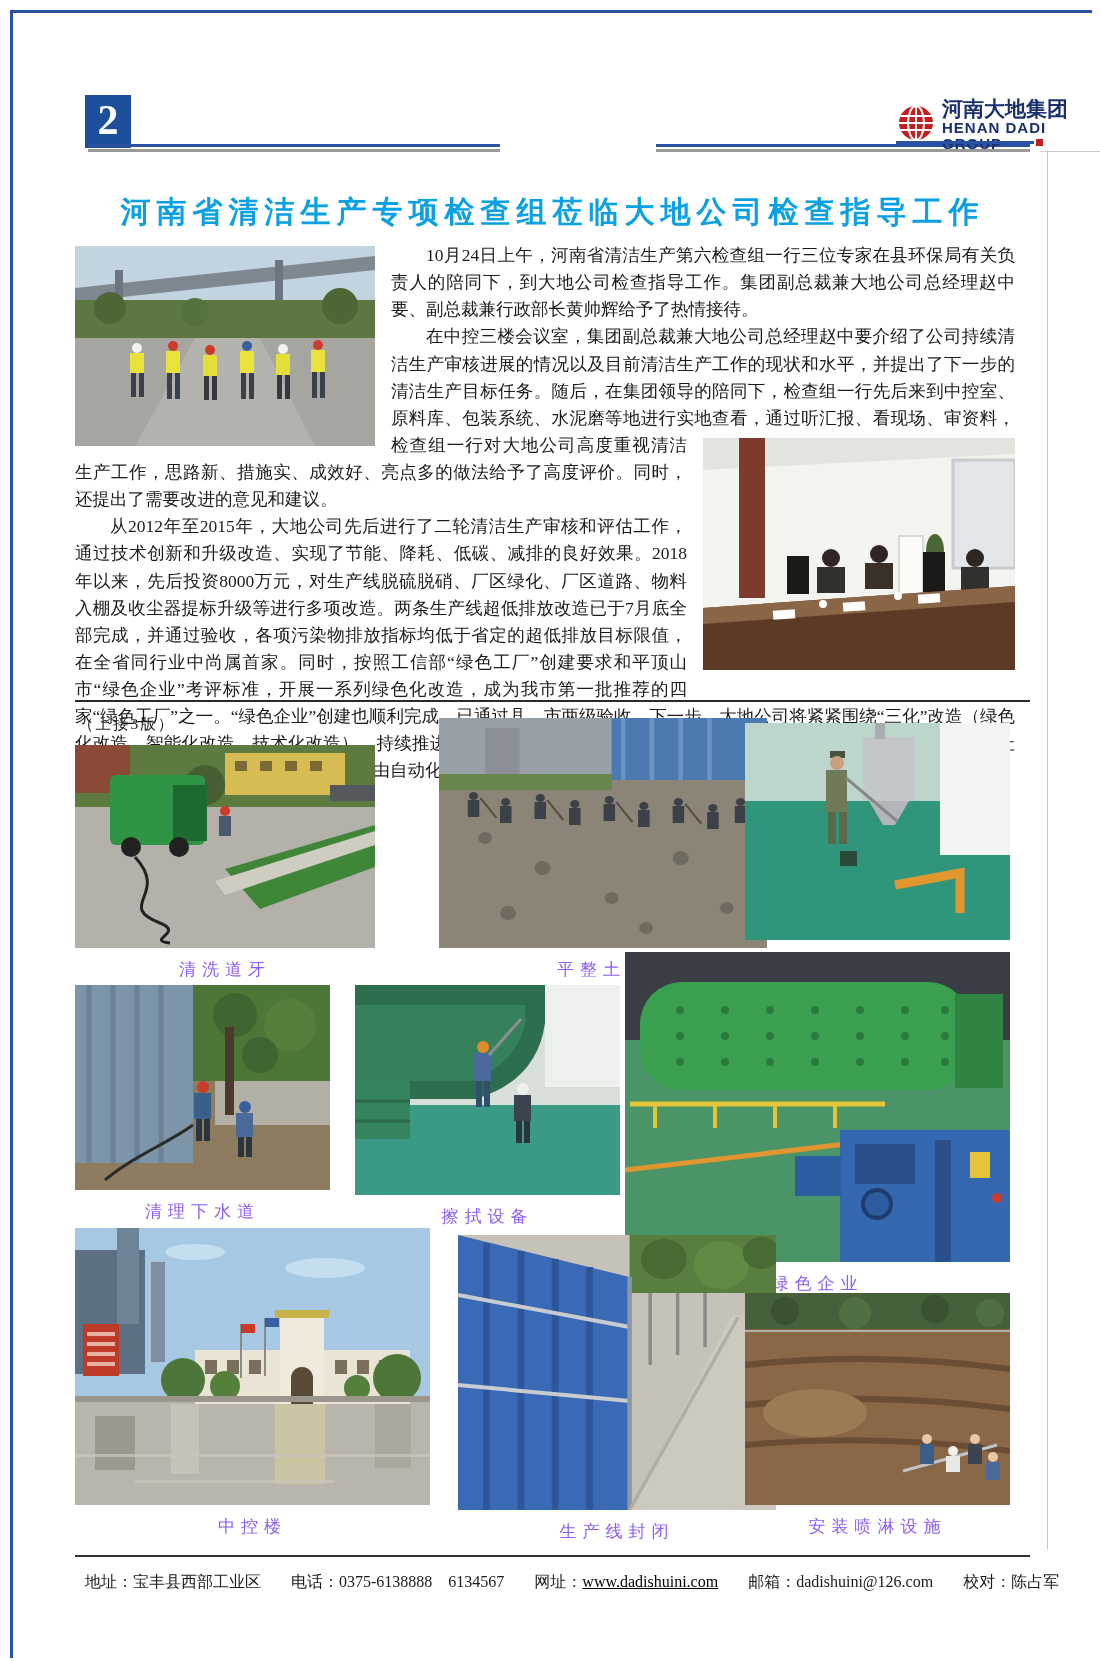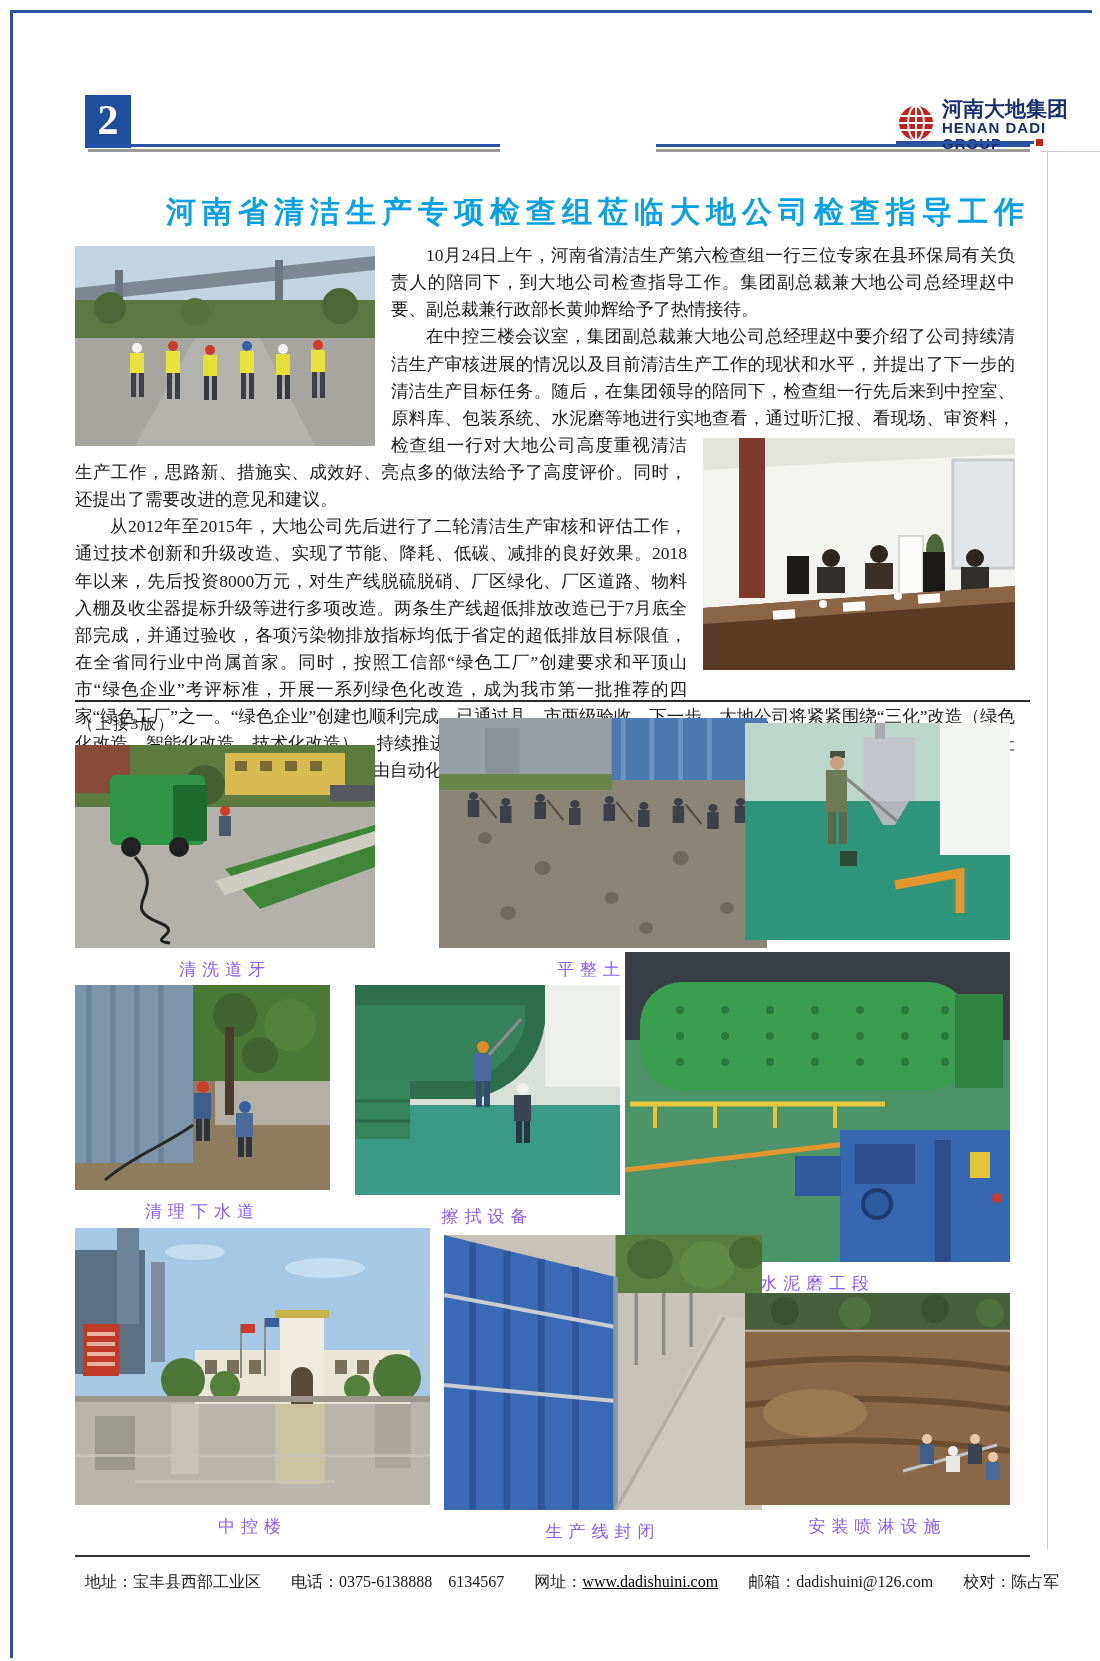--- a/index.html
+++ b/index.html
@@ -31,21 +31,21 @@
   }
   .logo{position:absolute;left:896px;top:98px;display:flex;align-items:center;gap:6px;}
   .logo-text{display:flex;flex-direction:column;line-height:1.05;}
   .logo-cn{font-family:"Liberation Sans","DejaVu Sans",sans-serif;font-size:21px;font-weight:bold;color:#1b2f6e;}
   .logo-en{font-family:"Liberation Sans","DejaVu Sans",sans-serif;font-size:15px;font-weight:bold;color:#1b2f6e;letter-spacing:1px;}
   .logo-underline{position:absolute;left:896px;top:141px;width:138px;height:3px;background:#2b52a2;}
   .logo-underline-dot{position:absolute;left:1036px;top:139px;width:7px;height:7px;background:#c41e1e;}
 
   
   .article-title{
-    position:absolute;left:75px;top:192px;width:955px;margin:0;text-align:right;
+    position:absolute;left:75px;top:192px;width:955px;margin:0;text-align:center;
     font-size:30px;font-weight:bold;color:#0aa0e2;letter-spacing:6px;white-space:nowrap;
   }
   .article-body{
     position:absolute;left:75px;top:242px;width:940px;
     font-size:17.5px;line-height:1.55;text-align:justify;
   }
   .para{margin:0;text-indent:2em;}
   .photo{display:block;}
   .photo svg{display:block;width:100%;height:100%;}
   .float-l{float:left;width:300px;height:200px;margin:4px 16px 8px 0;}
@@ -378,21 +378,21 @@
           <line x1="0" y1="218" x2="255" y2="188" stroke="#e0952f" stroke-width="5"></line>
           <rect x="215" y="178" width="170" height="132" fill="#3568b0"></rect>
           <rect x="230" y="192" width="60" height="40" fill="#2a4f8c"></rect>
           <rect x="310" y="188" width="16" height="122" fill="#2a4f8c"></rect>
           <rect x="345" y="200" width="20" height="26" fill="#e6c43a"></rect>
           <circle cx="252" cy="252" r="14" fill="#2d5ca0" stroke="#1f3c6e" stroke-width="4"></circle>
           <rect x="170" y="204" width="46" height="40" fill="#2d5ca0"></rect>
           <circle cx="372" cy="246" r="5" fill="#cc3a2a"></circle>
         </svg>
       </div>
-      <figcaption>水泥磨工段</figcaption>
+      <figcaption>绿色企业</figcaption>
     </figure>
 
     <figure class="grid-fig" style="left:75px;top:513px;width:355px;">
       <div class="photo-box" style="height:277px;">
         <svg viewBox="0 0 355 277" preserveAspectRatio="none">
           <rect width="355" height="277" fill="#b9b5ac"></rect>
           <rect width="355" height="168" fill="#a6c8e2"></rect>
           <ellipse cx="250" cy="40" rx="40" ry="10" fill="#c4ddef"></ellipse>
           <ellipse cx="120" cy="24" rx="30" ry="8" fill="#c4ddef"></ellipse>
           <rect x="0" y="22" width="70" height="124" fill="#5c7084"></rect>
@@ -428,21 +428,21 @@
           <rect x="200" y="176" width="50" height="80" fill="#d8cf9a" opacity="0.55"></rect>
           <rect x="300" y="176" width="36" height="64" fill="#a8a49a" opacity="0.8"></rect>
           <rect x="20" y="188" width="40" height="54" fill="#8f8b80" opacity="0.7"></rect>
           <rect x="0" y="226" width="355" height="3" fill="#c8c4ba" opacity="0.8"></rect>
           <rect x="60" y="252" width="200" height="3" fill="#c8c4ba" opacity="0.8"></rect>
         </svg>
       </div>
       <figcaption>中控楼</figcaption>
     </figure>
 
-    <figure class="grid-fig" style="left:444px;top:520px;width:318px;">
+    <figure class="grid-fig" style="left:458px;top:520px;width:318px;">
       <div class="photo-box" style="height:275px;">
         <svg viewBox="0 0 278 275" preserveAspectRatio="none">
           <rect width="278" height="275" fill="#c6c2b8"></rect>
           <rect x="150" y="0" width="128" height="58" fill="#587f3f"></rect>
           <circle cx="180" cy="24" r="20" fill="#486b33"></circle>
             <circle cx="230" cy="30" r="24" fill="#618a44"></circle>
             <circle cx="265" cy="18" r="16" fill="#486b33"></circle>
           <polygon points="0,0 150,42 150,275 0,275" fill="#3a69b5"></polygon>
           <line x1="25" y1="8" x2="25" y2="275" stroke="#2f569a" stroke-width="6"></line>
           <line x1="55" y1="16" x2="55" y2="275" stroke="#2f569a" stroke-width="6"></line>

